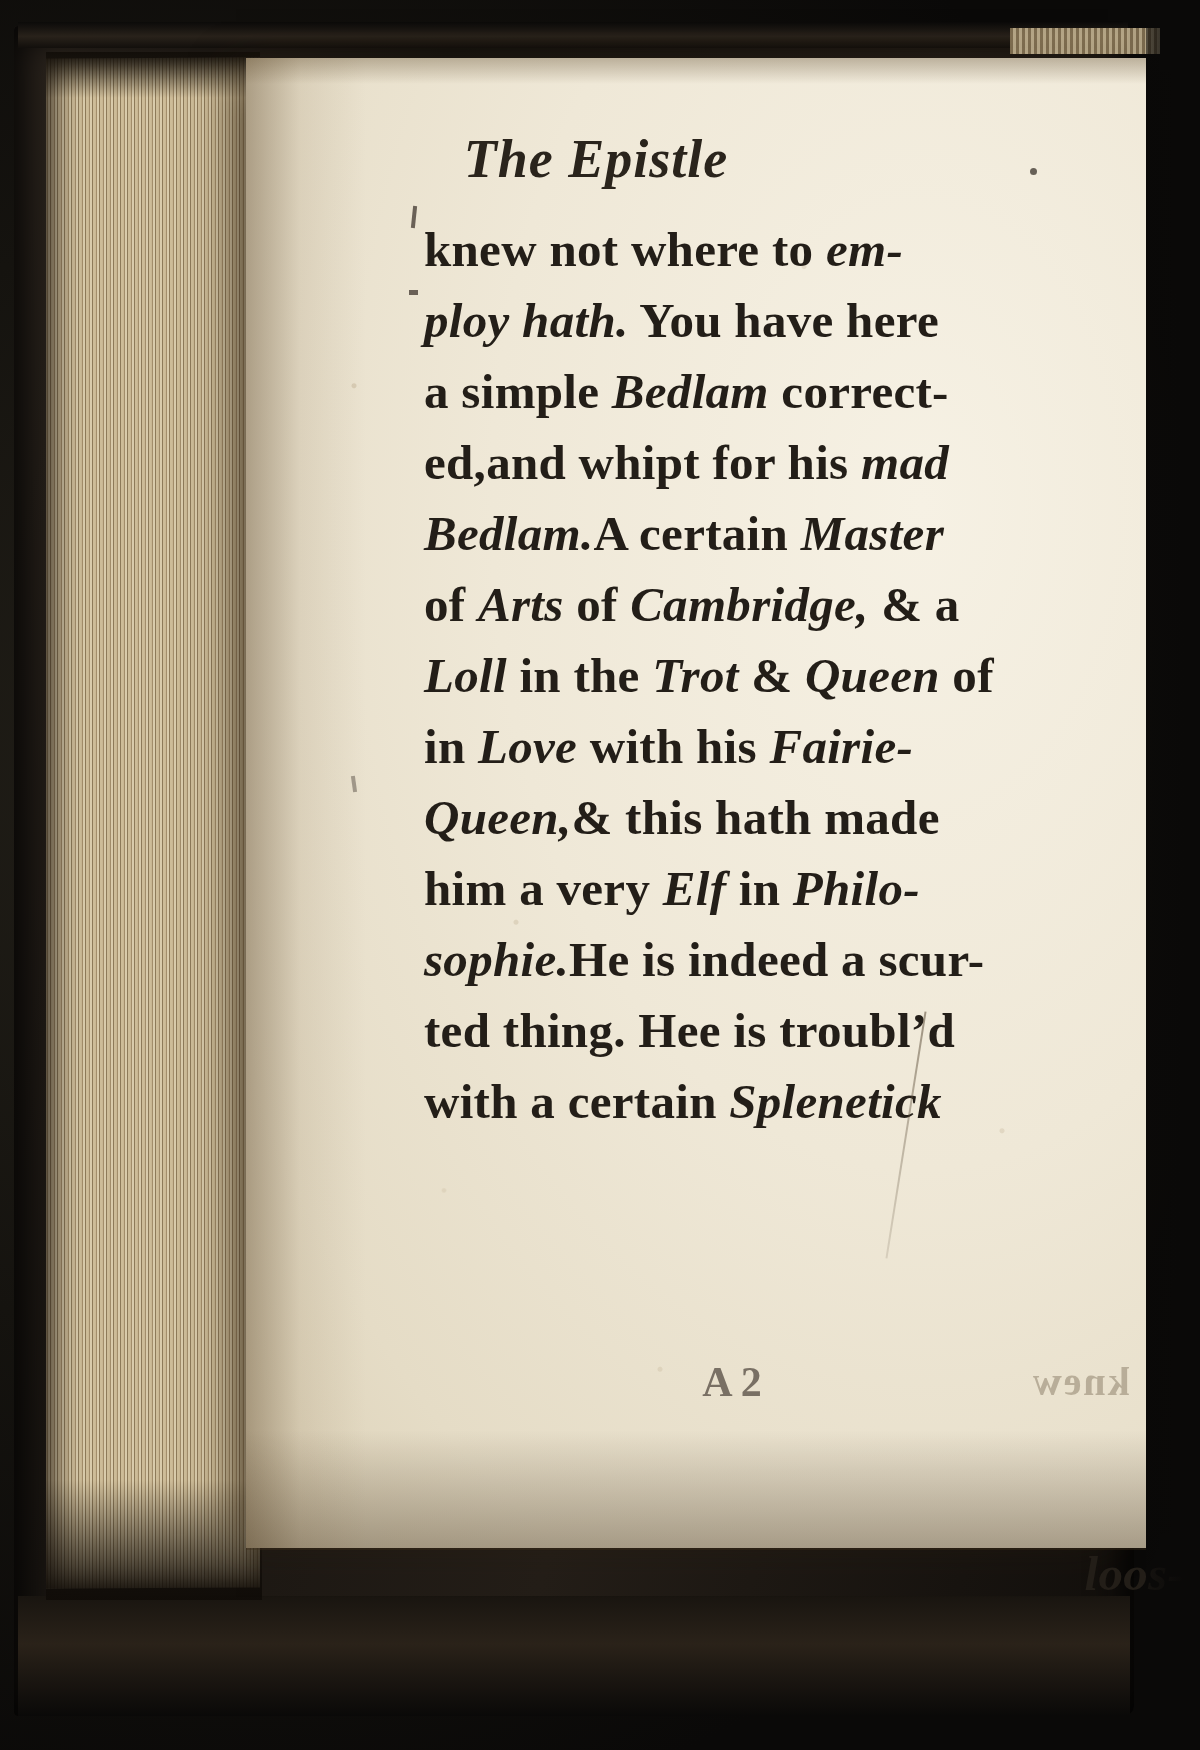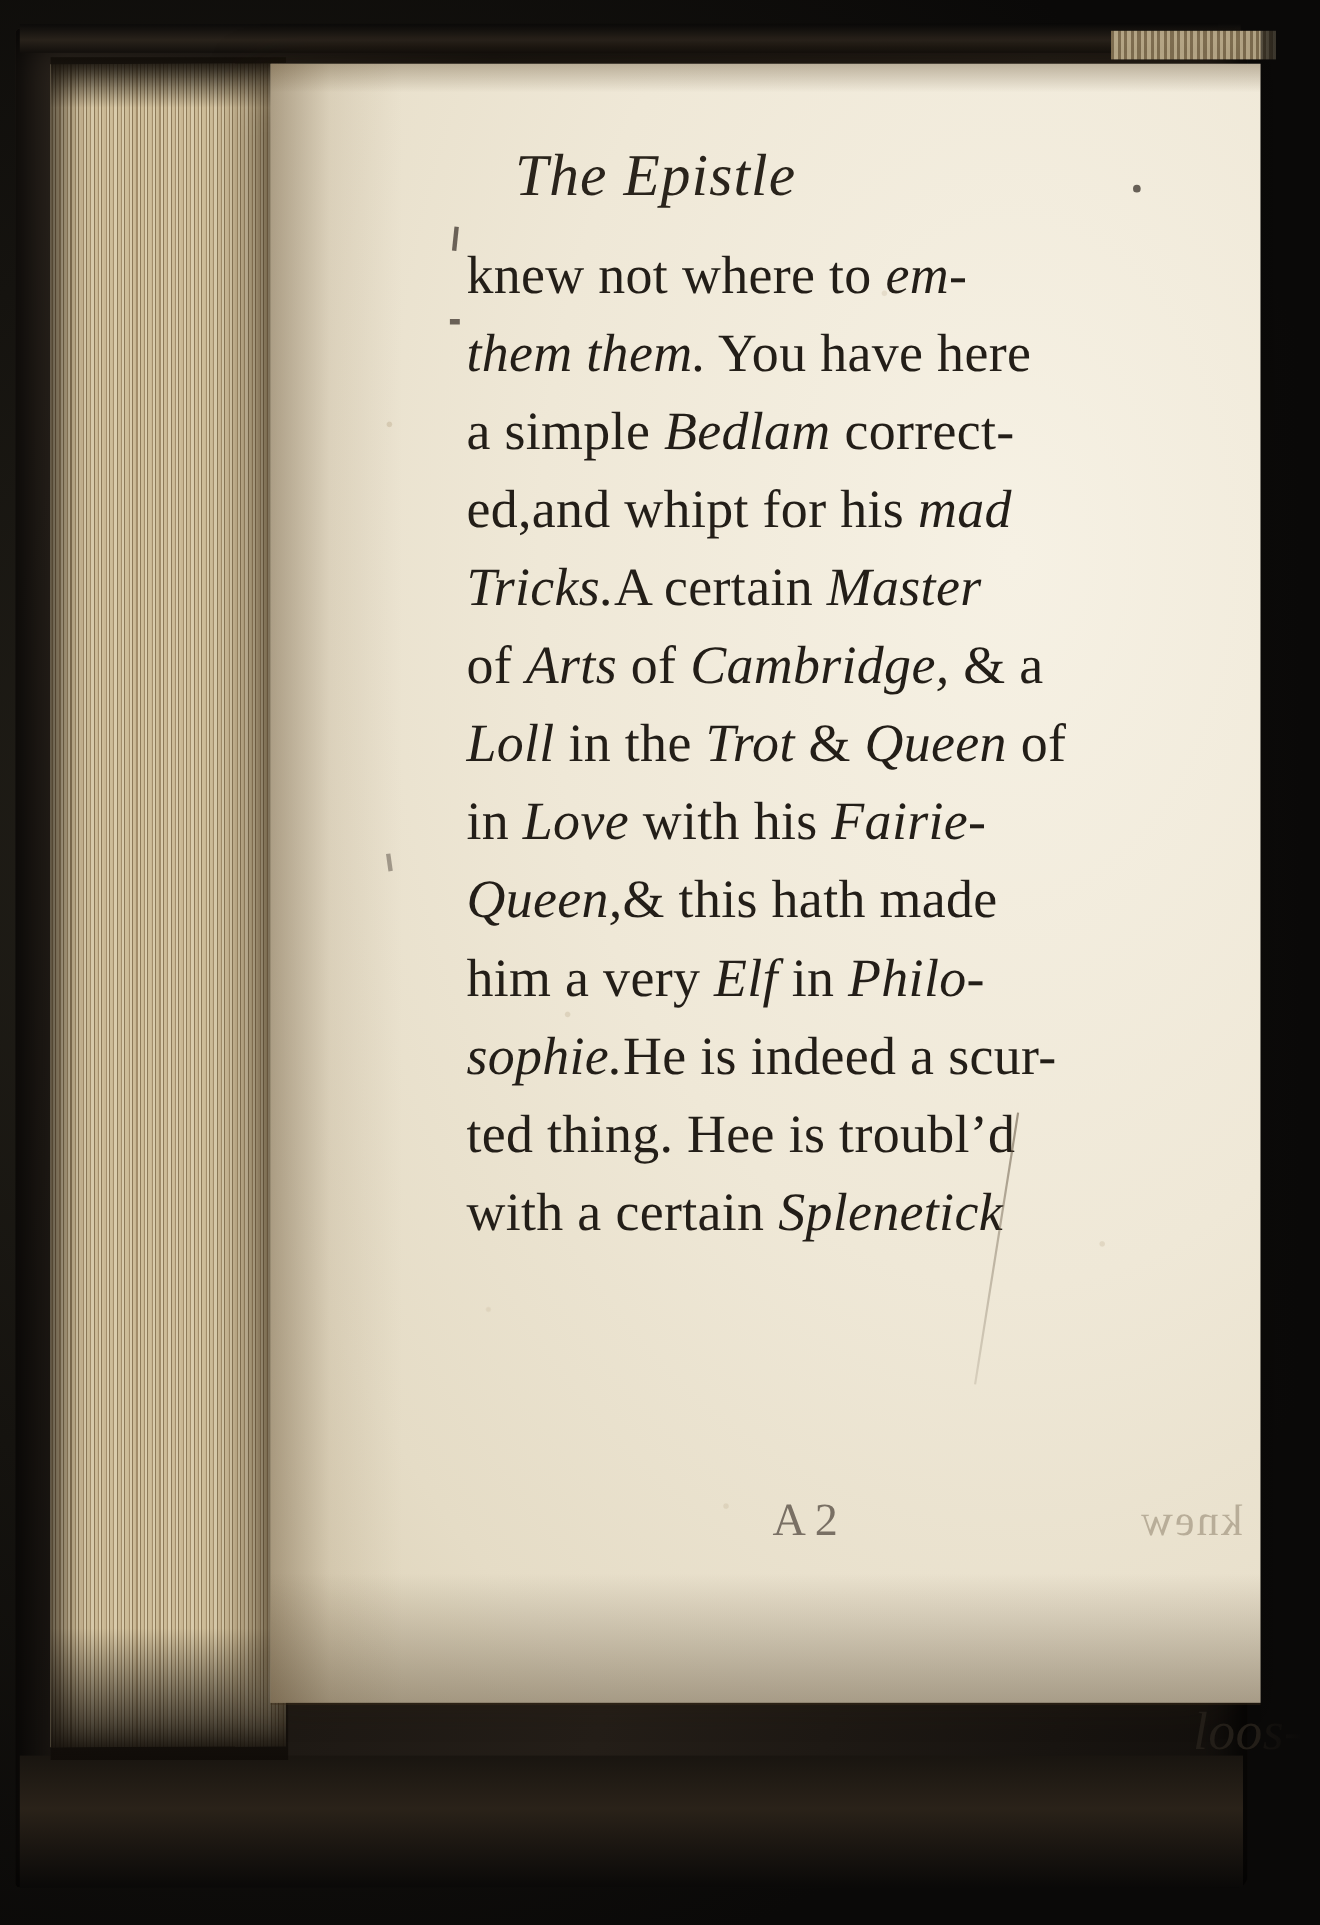--- a/index.html
+++ b/index.html
@@ -7,20 +7,21 @@
     padding: 0;
     background: #000000;
   }
   #page {
     position: relative;
     width: 1200px;
     height: 1750px;
     overflow: hidden;
     background: #ffffff;
     font-family: "Liberation Serif", serif;
+    font-weight: bold;
   }
 
   
   .backdrop {
     position: absolute;
     inset: 0;
     background:
       radial-gradient(ellipse at 20% 45%, #232019 0%, #15130f 42%, #0a0908 78%),
       #070706;
   }
@@ -282,24 +283,24 @@
 
   <div class="running-head">The Epistle</div>
   <div class="head-dot"></div>
 
   <div class="tick tick1"></div>
   <div class="tick tick2"></div>
   <div class="tick tick3"></div>
 
   <div class="textblock">
     <div class="line">knew not where to <span class="it">em-</span></div>
-    <div class="line"><span class="it">them them.</span> You have here</div>
+    <div class="line"><span class="it">ploy hath.</span> You have here</div>
     <div class="line">a simple <span class="it">Bedlam</span> correct-</div>
     <div class="line">ed,and whipt for his <span class="it">mad</span></div>
-    <div class="line"><span class="it">Tricks.</span>A certain <span class="it">Master</span></div>
+    <div class="line"><span class="it">Bedlam.</span>A certain <span class="it">Master</span></div>
     <div class="line">of <span class="it">Arts</span> of <span class="it">Cambridge,</span> &amp; a</div>
     <div class="line"><span class="it">Loll</span> in the <span class="it">Trot</span> &amp; <span class="it">Queen</span> of</div>
     <div class="line">in <span class="it">Love</span> with his <span class="it">Fairie-</span></div>
     <div class="line"><span class="it">Queen,</span>&amp; this hath made</div>
     <div class="line">him a very <span class="it">Elf</span> in <span class="it">Philo-</span></div>
     <div class="line"><span class="it">sophie.</span>He is indeed a scur-</div>
     <div class="line">ted thing. Hee is troubl’d</div>
     <div class="line">with a certain <span class="it">Splenetick</span></div>
     <div class="catchword">loos-</div>
   </div>

